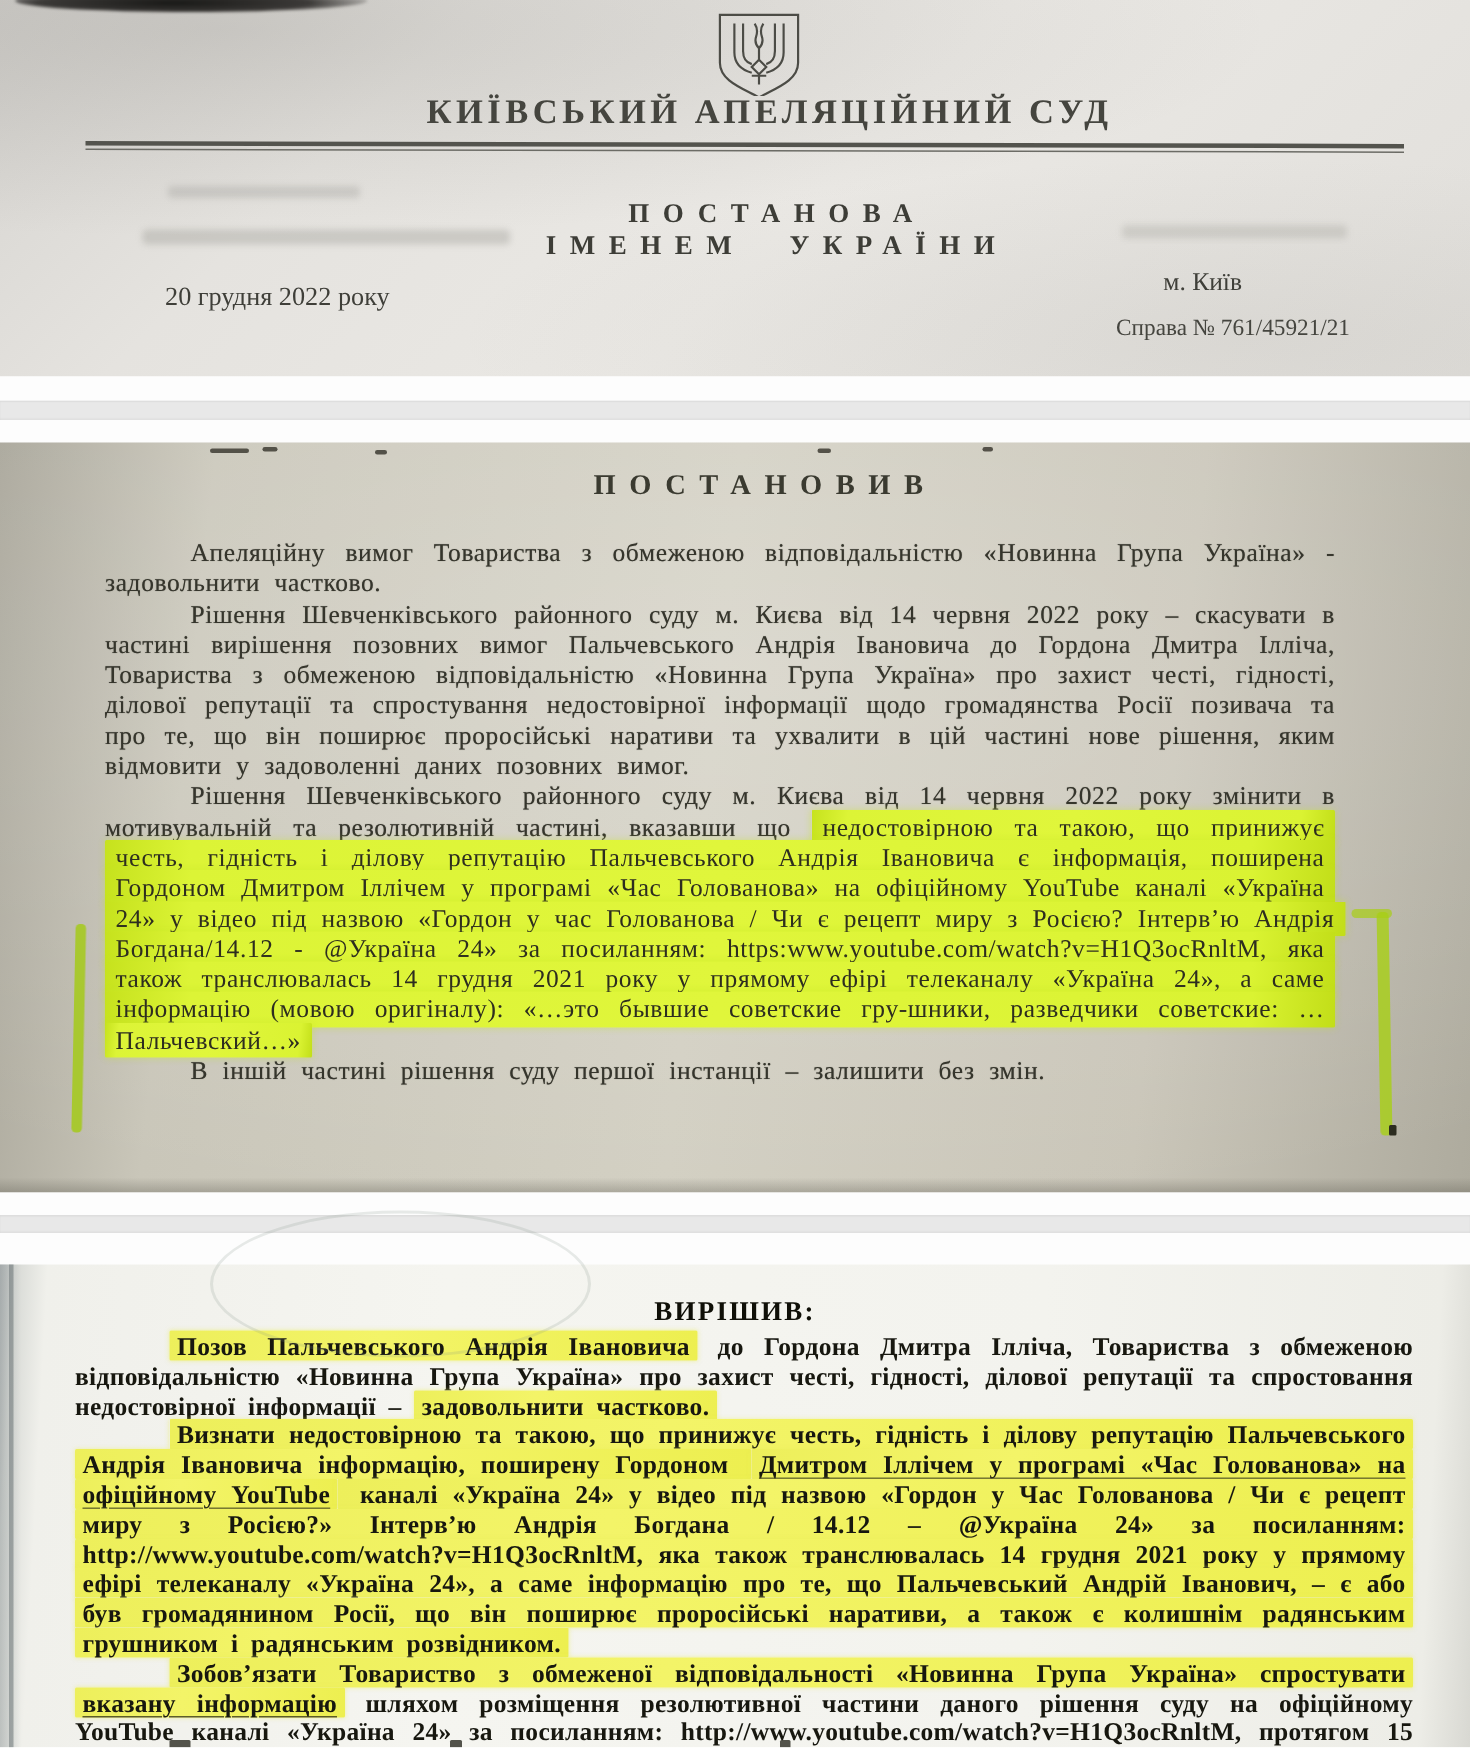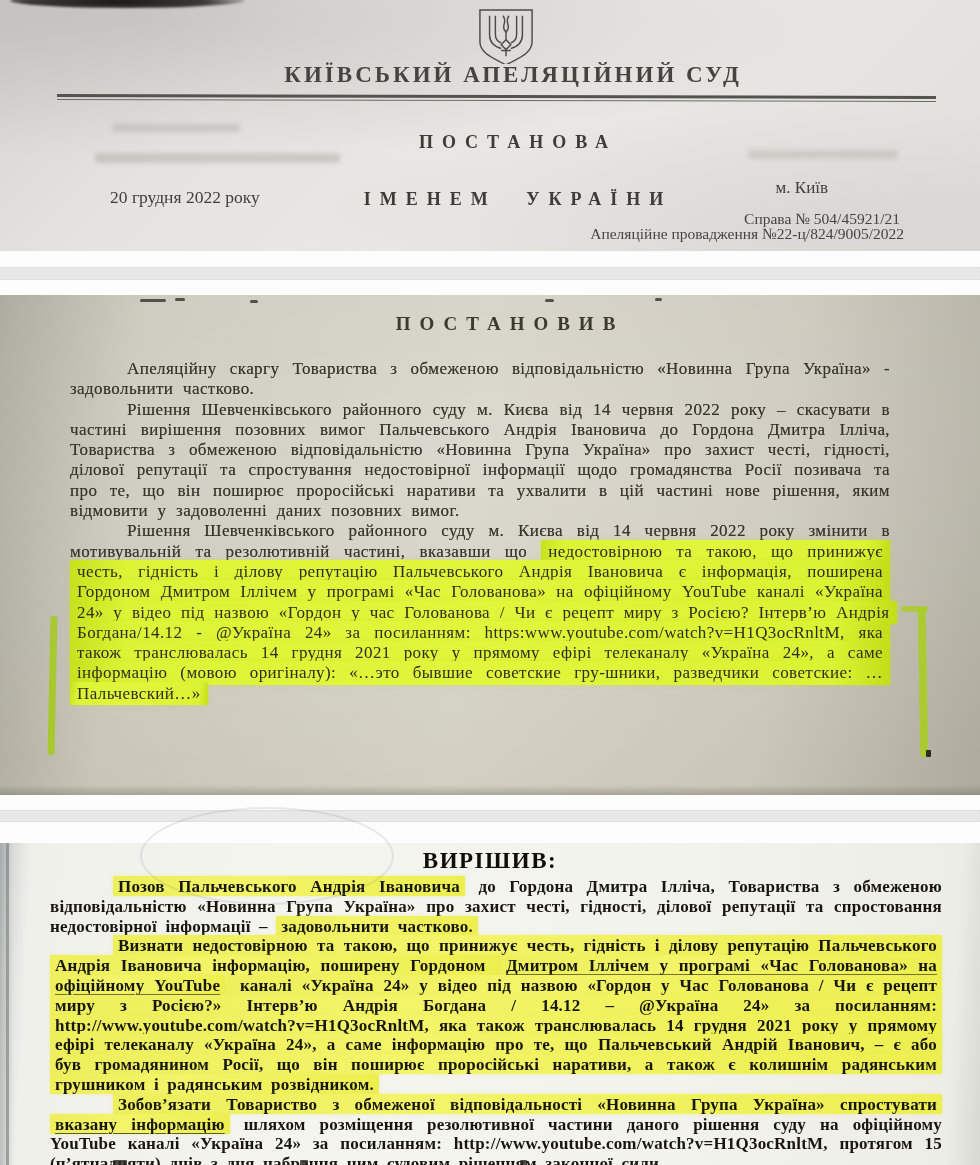--- a/index.html
+++ b/index.html
@@ -20,21 +20,21 @@
   .ghost.b{left:95px;top:153px;width:245px;height:10px;background:rgba(125,123,117,.26);}
   .ghost.c{left:748px;top:150px;width:150px;height:9px;background:rgba(125,123,117,.20);}
   .emblem{position:absolute;left:471px;top:8px;width:70px;height:56px;}
   .court-name{position:absolute;left:0;right:0;top:62px;text-align:center;padding-left:46px;
     font-size:23px;font-weight:bold;letter-spacing:3px;color:#45453f;}
   .rule-a{position:absolute;top:95px;left:57px;right:44px;height:3px;background:#54544e;transform:rotate(.12deg);}
   .rule-b{position:absolute;top:100px;left:57px;right:44px;height:1px;background:#6c6c66;transform:rotate(.12deg);}
   .doc-title{position:absolute;left:0;right:0;text-align:center;padding-left:56px;
     font-size:18px;font-weight:bold;letter-spacing:9px;color:#3d3d37;}
   .t1{top:132px;}
-  .t2{top:153px;word-spacing:16px;margin-top:36px;}
+  .t2{top:153px;word-spacing:16px;}
   .date-left{position:absolute;left:110px;top:187px;font-size:17.5px;color:#3f3f39;}
   .city-right{position:absolute;right:152px;top:178px;font-size:17px;color:#3f3f39;padding-left:44px;}
   .case-no{position:absolute;right:80px;top:210px;font-size:15.5px;color:#45453f;}
   .proc-no{position:absolute;right:76px;top:225px;font-size:15.5px;color:#45453f;}
 
   
   .gap{position:absolute;left:0;width:100%;background:#fdfdfd;}
   .gap .strip{position:absolute;left:0;right:0;background:#e8e8e8;
     box-shadow:inset 0 1px 1px rgba(0,0,0,.05), inset 0 -1px 1px rgba(0,0,0,.04);}
   .gap1{top:251px;height:44px;}
@@ -69,21 +69,21 @@
 
   
   .scan3{position:absolute;top:843px;left:0;width:980px;height:322px;
     background:
       linear-gradient(93deg,#b7bbbb 0%,#d7d9d5 1%,#f0f0eb 3.2%,#f5f5f0 30%,#f3f3ee 70%,#ededE7 96.5%,#d8d8d2 100%);
     color:#17170f;}
   .edge3{position:absolute;left:6px;top:0;bottom:0;width:3px;background:rgba(108,116,118,.55);filter:blur(.5px);}
   .edge3b{position:absolute;left:0;top:0;bottom:0;width:14px;background:linear-gradient(90deg,rgba(138,146,148,.40),rgba(138,146,148,0));}
   .stamp3{position:absolute;left:140px;top:-36px;width:250px;height:94px;border-radius:50%;
     border:2px solid rgba(128,144,134,.18);}
-  .h3head{margin:5px 0 3px;text-align:center;font-size:23px;font-weight:bold;
+  .h3head{margin:21px 0 3px;text-align:center;font-size:18px;font-weight:bold;
     letter-spacing:1.5px;color:#0f0f07;}
   .body3{padding:0 38px 0 50px;text-align:justify;font-size:17px;line-height:19.8px;
     word-spacing:4px;letter-spacing:.2px;font-weight:600;}
   .body3 .para{margin:0;text-indent:63px;}
   .hl3{background:linear-gradient(96deg,#edef5b,#f3f468 40%,#edef50 100%);
     padding:1px 5px 0;-webkit-box-decoration-break:clone;box-decoration-break:clone;
     border-radius:1px;box-shadow:0 0 3px rgba(235,238,90,.5);}
   .u{text-decoration:underline;text-decoration-thickness:1.2px;text-underline-offset:2.5px;
     text-decoration-color:rgba(42,42,22,.75);}
   .cutmark{position:absolute;bottom:0;height:5px;background:#2a2a22;border-radius:1px 1px 0 0;opacity:.8;}
@@ -115,40 +115,40 @@
 
     <div class="court-name">КИЇВСЬКИЙ АПЕЛЯЦІЙНИЙ СУД</div>
     <div class="rule-a"></div>
     <div class="rule-b"></div>
 
     <div class="doc-title t1">ПОСТАНОВА</div>
     <div class="doc-title t2">ІМЕНЕМ УКРАЇНИ</div>
 
     <div class="date-left">20 грудня 2022 року</div>
     <div class="city-right">м. Київ</div>
-    <div class="case-no">Справа № 504/45921/21</div>
-    <div class="proc-no">Апеляційне провадження №22-ц/824/9005/2022</div>
+    <div class="case-no">Справа № 761/45921/21</div>
   </section>
 
   <div class="gap gap1">
     <div class="strip"></div>
   </div>
 
   <section class="scan2">
     <div class="speck" style="left:140px;top:4px;width:26px;"></div>
     <div class="speck" style="left:175px;top:3px;width:10px;"></div>
     <div class="speck" style="left:250px;top:5px;width:8px;"></div>
     <div class="speck" style="left:545px;top:4px;width:9px;"></div>
     <div class="speck" style="left:655px;top:3px;width:7px;"></div>
 
     <h2 class="h2head">ПОСТАНОВИВ</h2>
     <div class="body2" id="p2-body">
-        <p class="para"><span>Апеляційну скаргу Товариства з обмеженою відповідальністю «Новинна Група Україна» - задовольнити частково.</span></p>
+        <p class="para"><span>Апеляційну вимог Товариства з обмеженою відповідальністю «Новинна Група Україна» - задовольнити частково.</span></p>
         <p class="para"><span>Рішення Шевченківського районного суду м. Києва від 14 червня 2022 року – скасувати в частині вирішення позовних вимог Пальчевського Андрія Івановича до Гордона Дмитра Ілліча, Товариства з обмеженою відповідальністю «Новинна Група Україна» про захист честі, гідності, ділової репутації та спростування недостовірної інформації щодо громадянства Росії позивача та про те, що він поширює проросійські наративи та ухвалити в цій частині нове рішення, яким відмовити у задоволенні даних позовних вимог.</span></p>
         <p class="para"><span>Рішення Шевченківського районного суду м. Києва від 14 червня 2022 року змінити в мотивувальній та резолютивній частині, вказавши що </span><span class="hl2">недостовірною та такою, що принижує честь, гідність і ділову репутацію Пальчевського Андрія Івановича є інформація, поширена Гордоном Дмитром Іллічем у програмі «Час Голованова» на офіційному YouTube каналі «Україна 24» у відео під назвою «Гордон у час Голованова / Чи є рецепт миру з Росією? Інтерв’ю Андрія Богдана/14.12 - @Україна 24» за посиланням: https:www.youtube.com/watch?v=H1Q3ocRnltM, яка також транслювалась 14 грудня 2021 року у прямому ефірі телеканалу «Україна 24», а саме інформацію (мовою оригіналу): «…это бывшие советские гру-шники, разведчики советские: …Пальчевский…»</span></p>
+        <p class="para"><span>В іншій частині рішення суду першої інстанції – залишити без змін.</span></p>
       </div>
 
     <div class="mkL"></div>
     <div class="mkR"></div>
     <div class="mkHook"></div>
     <div class="mkTick"></div>
   </section>
 
   <div class="gap gap2">
     <div class="strip"></div>

